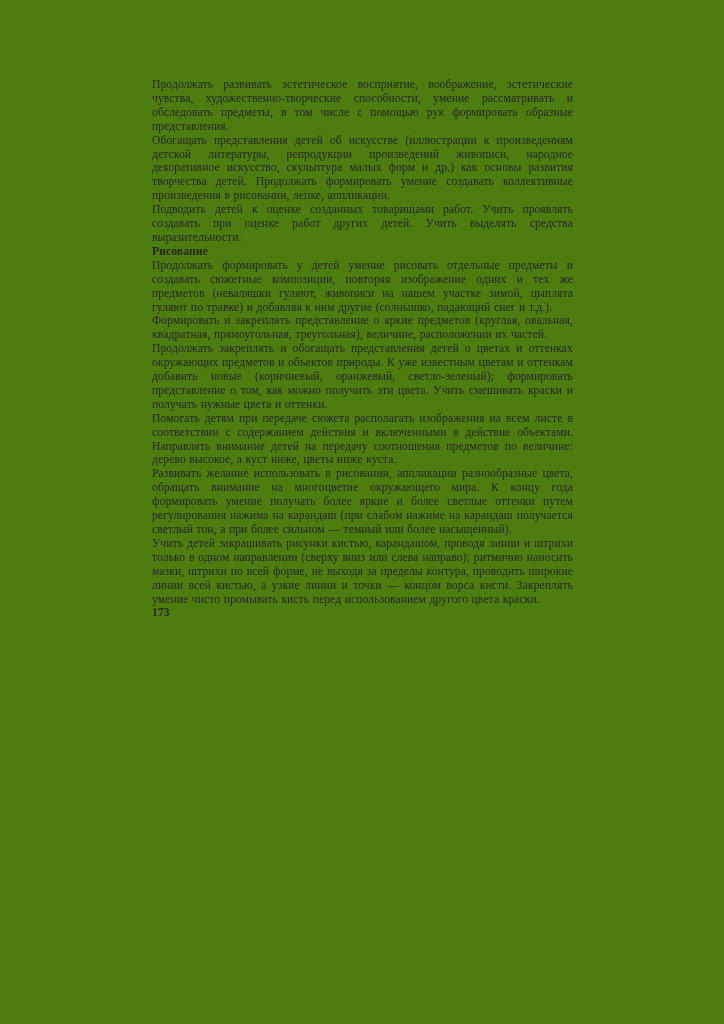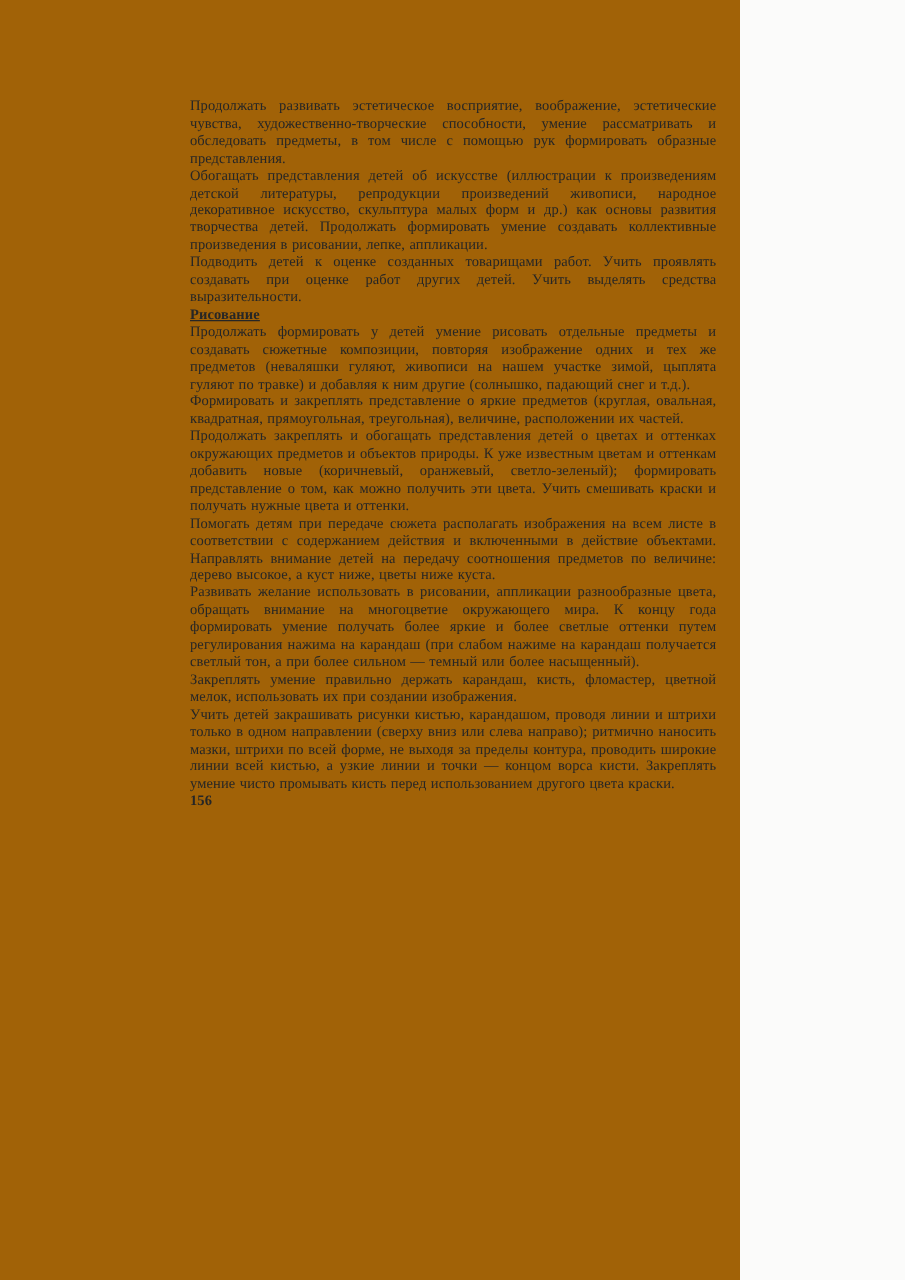--- a/index.html
+++ b/index.html
@@ -12,23 +12,23 @@
     background: #fbfbfa;
     position: relative;
     overflow: hidden;
     font-family: "Liberation Serif", "DejaVu Serif", serif;
     color: #262626;
   }
   .page {
     position: absolute;
     left: 0;
     top: 0;
-    width: 592px;
+    width: 724px;
     height: 1024px;
-    background: #a16207;
+    background: #4d7c0f;
   }
   .text-block {
     position: absolute;
     left: 152px;
     top: 78px;
     width: 421px;
   }
   .text-block p {
     margin: 0;
     font-size: 11.6px;
@@ -36,21 +36,20 @@
     text-align: justify;
     text-justify: inter-word;
     letter-spacing: 0.1px;
     word-spacing: 0.5px;
   }
   .section-heading {
     margin: 9px 0 3px 0;
     font-size: 12.2px;
     line-height: 14px;
     font-weight: bold;
-    text-decoration: underline;
   }
   .page-number {
     margin-top: 13px;
     font-size: 12.5px;
     font-weight: bold;
     text-align: left;
   }
 </style>
 </head>
 <body>
@@ -62,18 +61,17 @@
         <p>Обогащать представления детей об искусстве (иллюстрации к произведениям детской литературы, репродукции произведений живописи, народное декоративное искусство, скульптура малых форм и др.) как основы развития творчества детей. Продолжать формировать умение создавать коллективные произведения в рисовании, лепке, аппликации.</p>
         <p>Подводить детей к оценке созданных товарищами работ. Учить проявлять создавать при оценке работ других детей. Учить выделять средства выразительности.</p>
       </div>
     <p class="section-heading">Рисование</p>
     <div>
         <p>Продолжать формировать у детей умение рисовать отдельные предметы и создавать сюжетные композиции, повторяя изображение одних и тех же предметов (неваляшки гуляют, живописи на нашем участке зимой, цыплята гуляют по травке) и добавляя к ним другие (солнышко, падающий снег и т.д.).</p>
         <p>Формировать и закреплять представление о яркие предметов (круглая, овальная, квадратная, прямоугольная, треугольная), величине, расположении их частей.</p>
         <p>Продолжать закреплять и обогащать представления детей о цветах и оттенках окружающих предметов и объектов природы. К уже известным цветам и оттенкам добавить новые (коричневый, оранжевый, светло-зеленый); формировать представление о том, как можно получить эти цвета. Учить смешивать краски и получать нужные цвета и оттенки.</p>
         <p>Помогать детям при передаче сюжета располагать изображения на всем листе в соответствии с содержанием действия и включенными в действие объектами. Направлять внимание детей на передачу соотношения предметов по величине: дерево высокое, а куст ниже, цветы ниже куста.</p>
         <p>Развивать желание использовать в рисовании, аппликации разнообразные цвета, обращать внимание на многоцветие окружающего мира. К концу года формировать умение получать более яркие и более светлые оттенки путем регулирования нажима на карандаш (при слабом нажиме на карандаш получается светлый тон, а при более сильном — темный или более насыщенный).</p>
-        <p>Закреплять умение правильно держать карандаш, кисть, фломастер, цветной мелок, использовать их при создании изображения.</p>
         <p>Учить детей закрашивать рисунки кистью, карандашом, проводя линии и штрихи только в одном направлении (сверху вниз или слева направо); ритмично наносить мазки, штрихи по всей форме, не выходя за пределы контура, проводить широкие линии всей кистью, а узкие линии и точки — концом ворса кисти. Закреплять умение чисто промывать кисть перед использованием другого цвета краски.</p>
       </div>
-    <p class="page-number">156</p>
+    <p class="page-number">173</p>
   </div>
 </div>
 
 </body></html>

